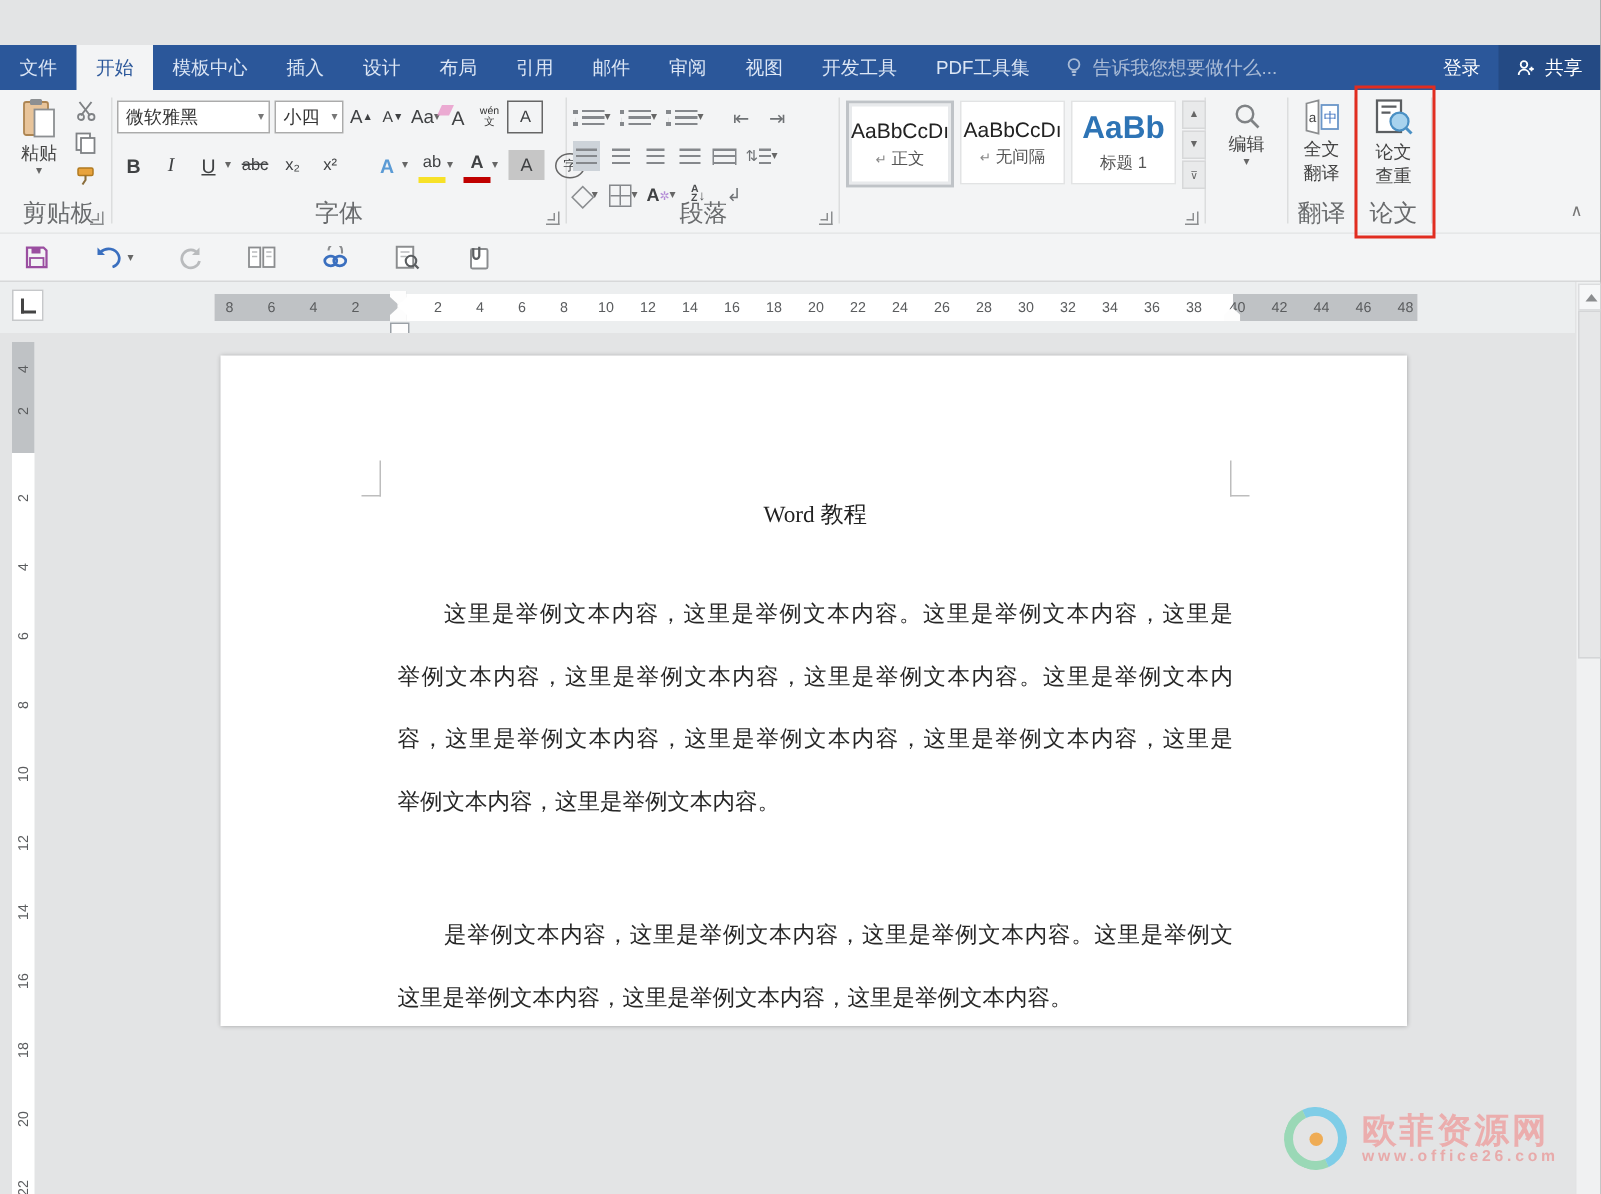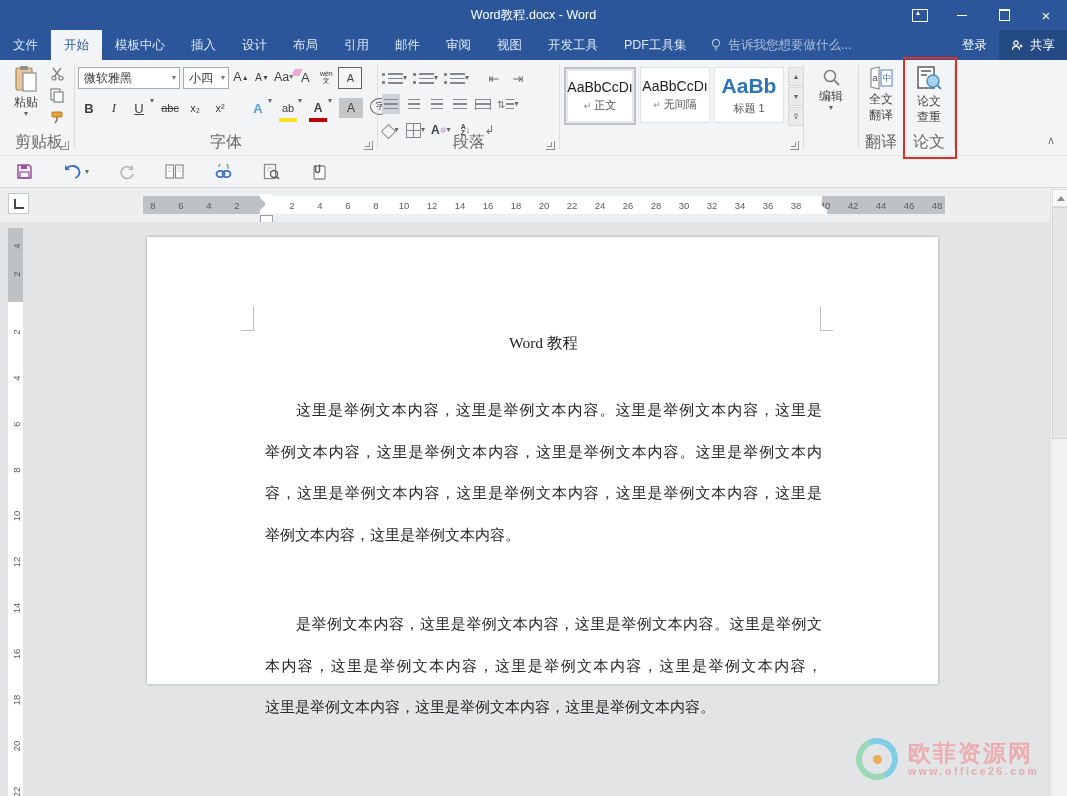--- a/index.html
+++ b/index.html
@@ -43,21 +43,21 @@
             border-right:1px solid #8b8d8f;border-bottom:1px solid #8b8d8f;}
   .bigbtn{display:flex;flex-direction:column;align-items:center;gap:2px;}
   .bigbtn .lbl{font-size:12px;color:#444;line-height:14px;}
   .caret{font-size:8px;color:#666;line-height:6px;}
   .sbtn{display:inline-flex;align-items:center;justify-content:center;height:20px;min-width:18px;
         color:#3f4143;font-size:12.5px;}
   .sbtn.sel{background:#cdd3d9;}
   .combo{display:inline-flex;align-items:center;justify-content:space-between;background:#fff;
          border:1px solid #ababab;height:20px;padding:0 3px 0 5px;font-size:12px;color:#333;}
   .combo .caret{font-size:8px;color:#777;margin-left:4px;}
-  .rowflex{display:flex;align-items:flex-start;gap:3px;}
+  .rowflex{display:flex;align-items:center;gap:3px;}
   
   .t-b{font-weight:bold;font-size:13px;}
   .t-i{font-style:italic;font-family:"Liberation Serif",serif;font-size:13px;}
   .t-u{text-decoration:underline;font-size:13px;}
   .t-strike{text-decoration:line-through;font-size:11px;}
   .fx-a{color:#5b9bd5;font-weight:bold;font-size:13px;}
   .hl-ab{font-size:11px;border-bottom:4px solid #f7e128;line-height:11px;}
   .fc-a{font-weight:bold;font-size:12px;border-bottom:4px solid #c00000;line-height:12px;}
   .sh-a{background:#c6c6c6;padding:0 3px;font-size:12px;}
   .box-a{border:1px solid #666;padding:0 2px;font-size:11px;line-height:13px;}
@@ -162,35 +162,20 @@
           z-index:6;pointer-events:none;}
 
   
   svg{display:block;}
 </style>
 </head>
 <body>
 
 <div class="app">
 
-  <div class="titlebar">
-    <div class="title">Word教程.docx - Word</div>
-    <div class="winbtns">
-      <div class="winbtn">
-          <span class="ico-ribbonopts"></span>
-        </div>
-      <div class="winbtn">
-          <span class="ico-min"></span>
-        </div>
-      <div class="winbtn">
-          <span class="ico-max"></span>
-        </div>
-      <div class="winbtn ico-close">×</div>
-    </div>
-  </div>
 
   <div class="tabrow">
     <span class="tab">文件</span>
     <span class="tab active">开始</span>
     <span class="tab">模板中心</span>
     <span class="tab">插入</span>
     <span class="tab">设计</span>
     <span class="tab">布局</span>
     <span class="tab">引用</span>
     <span class="tab">邮件</span>
@@ -595,21 +580,20 @@
       <div class="para para1">
 
       <div class="line">这里是举例文本内容，这里是举例文本内容。这里是举例文本内容，这里是</div>
           <div class="line">举例文本内容，这里是举例文本内容，这里是举例文本内容。这里是举例文本内</div>
           <div class="line">容，这里是举例文本内容，这里是举例文本内容，这里是举例文本内容，这里是</div>
           <div class="line">举例文本内容，这里是举例文本内容。</div>
         </div>
       <div class="para para2">
 
           <div class="line">是举例文本内容，这里是举例文本内容，这里是举例文本内容。这里是举例文</div>
-          <div class="line">本内容，这里是举例文本内容，这里是举例文本内容，这里是举例文本内容，</div>
           <div class="line">这里是举例文本内容，这里是举例文本内容，这里是举例文本内容。</div>
         </div>
     </div>
 
     <div class="watermark">
       <span class="wm-logo">
         <span class="wm-ring"></span>
           <span class="wm-dot"></span>
       </span>
       <span class="wm-texts">

